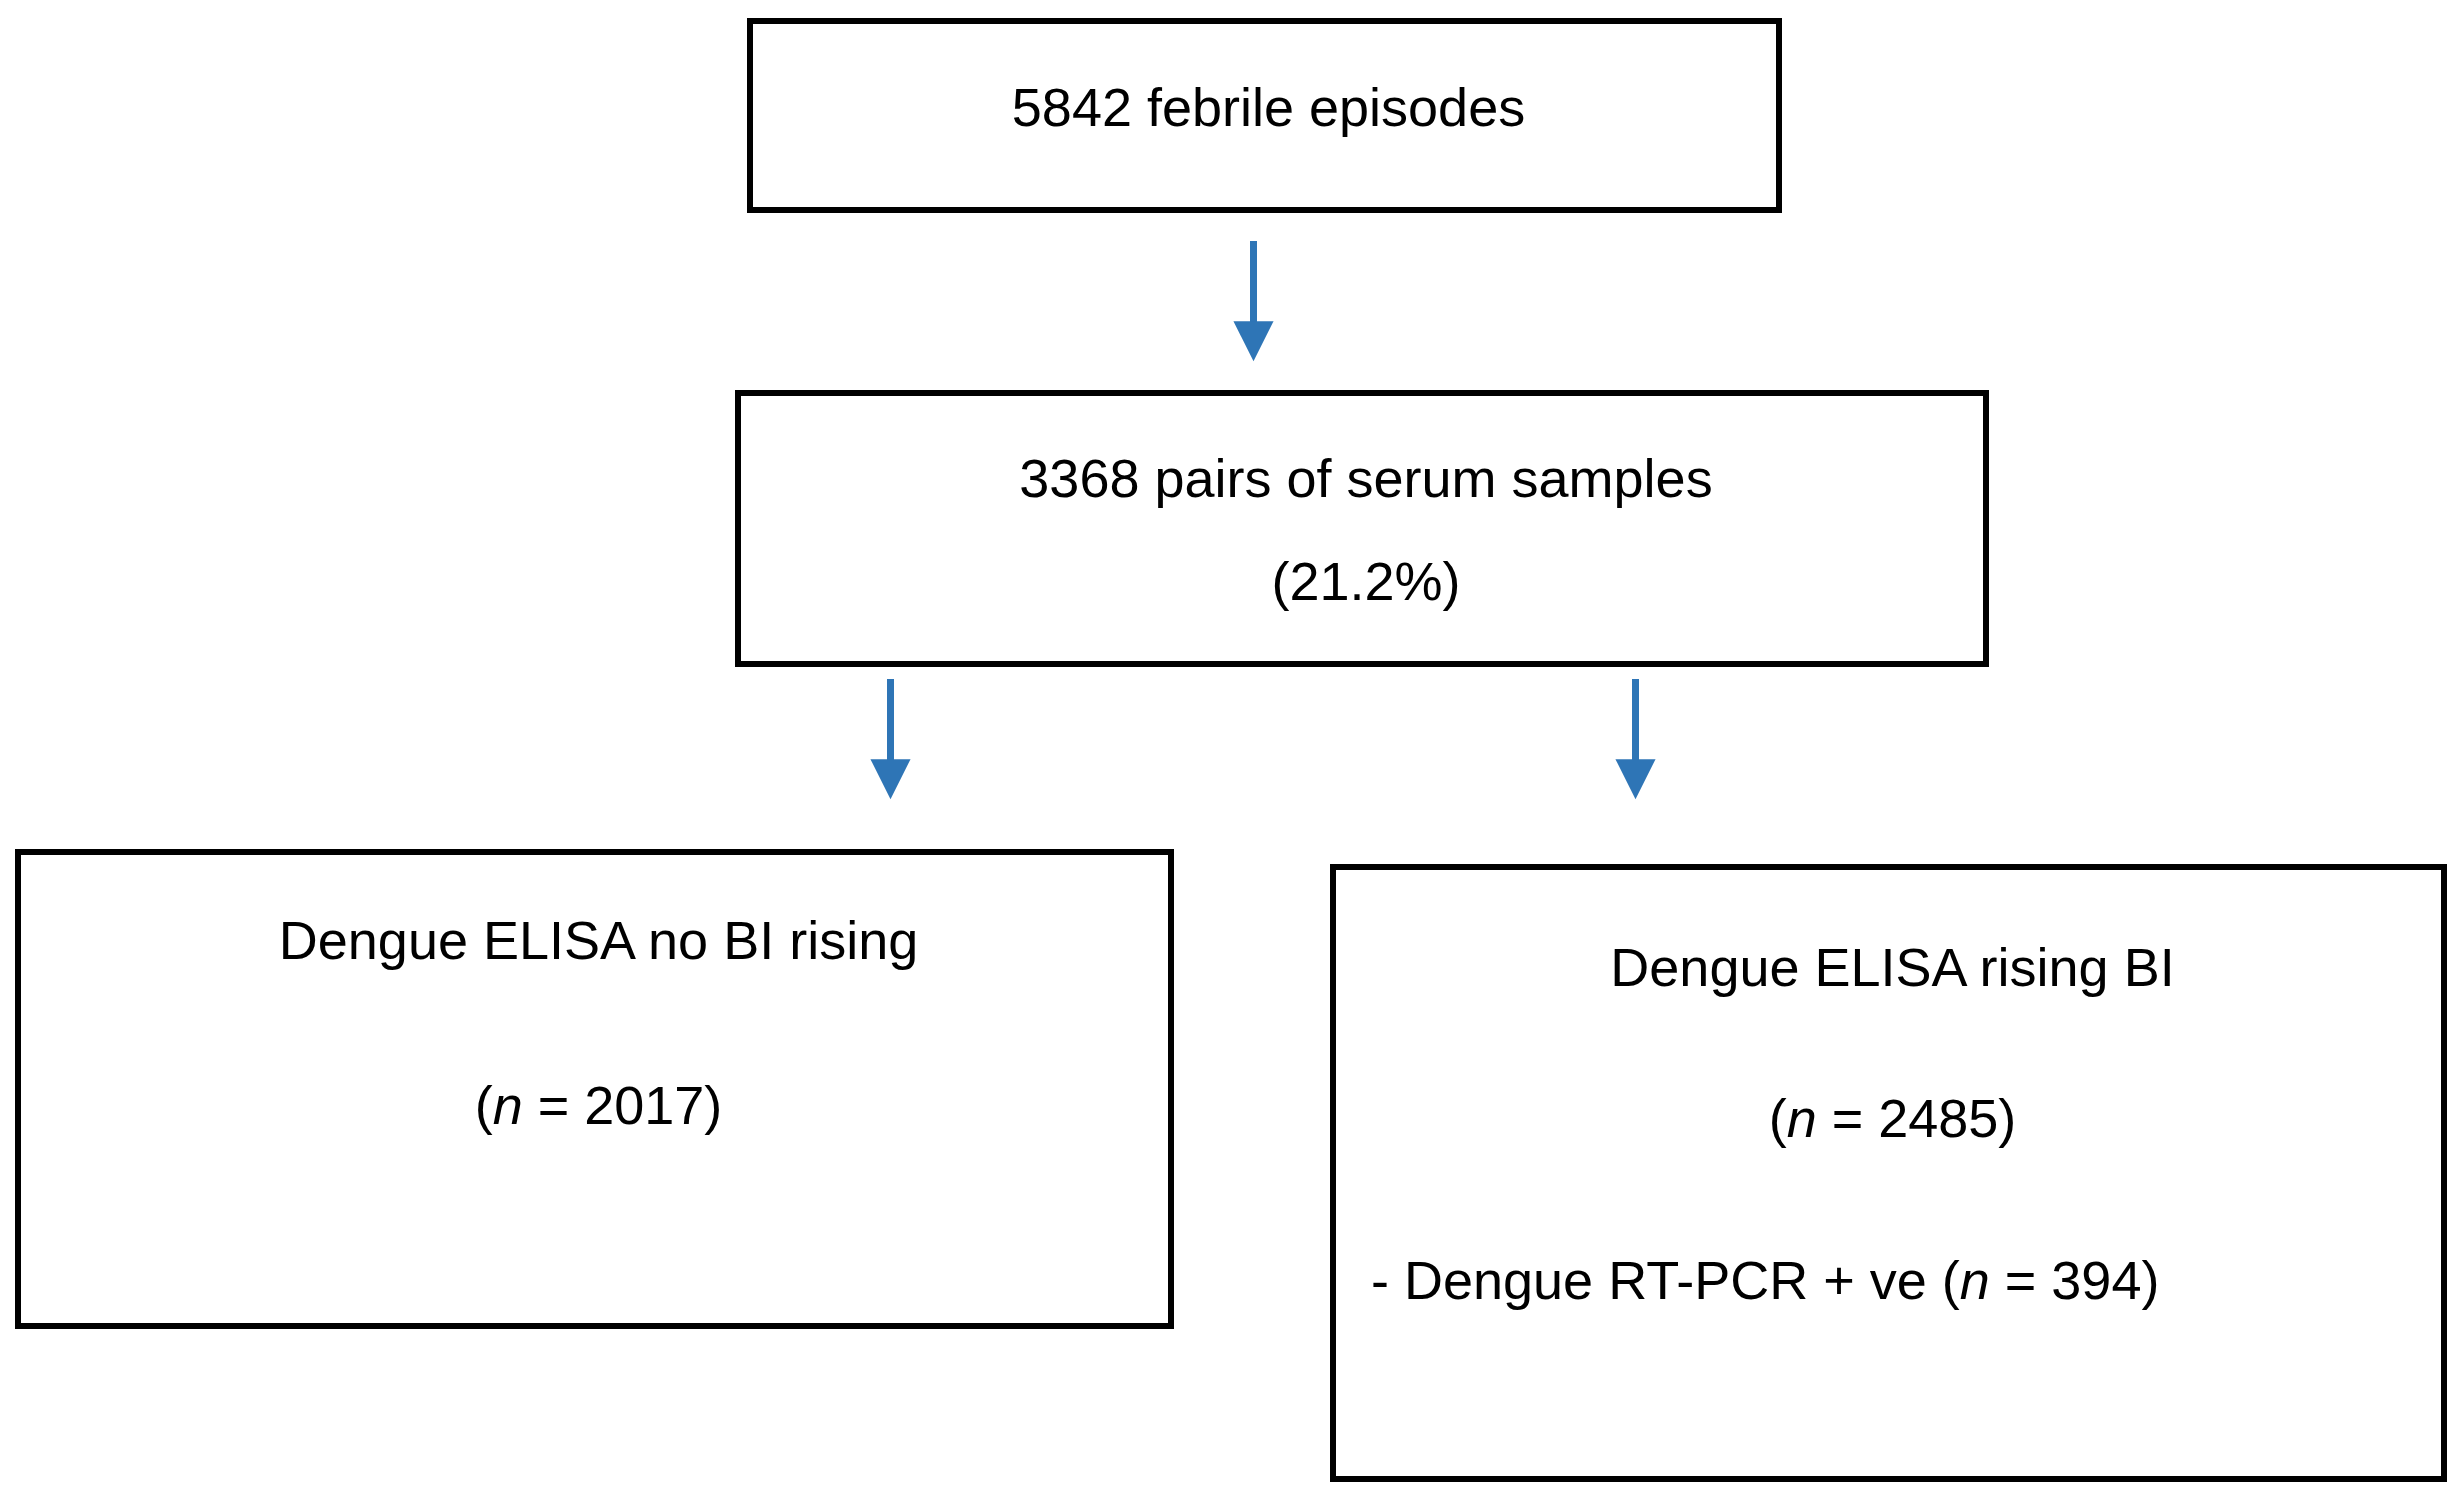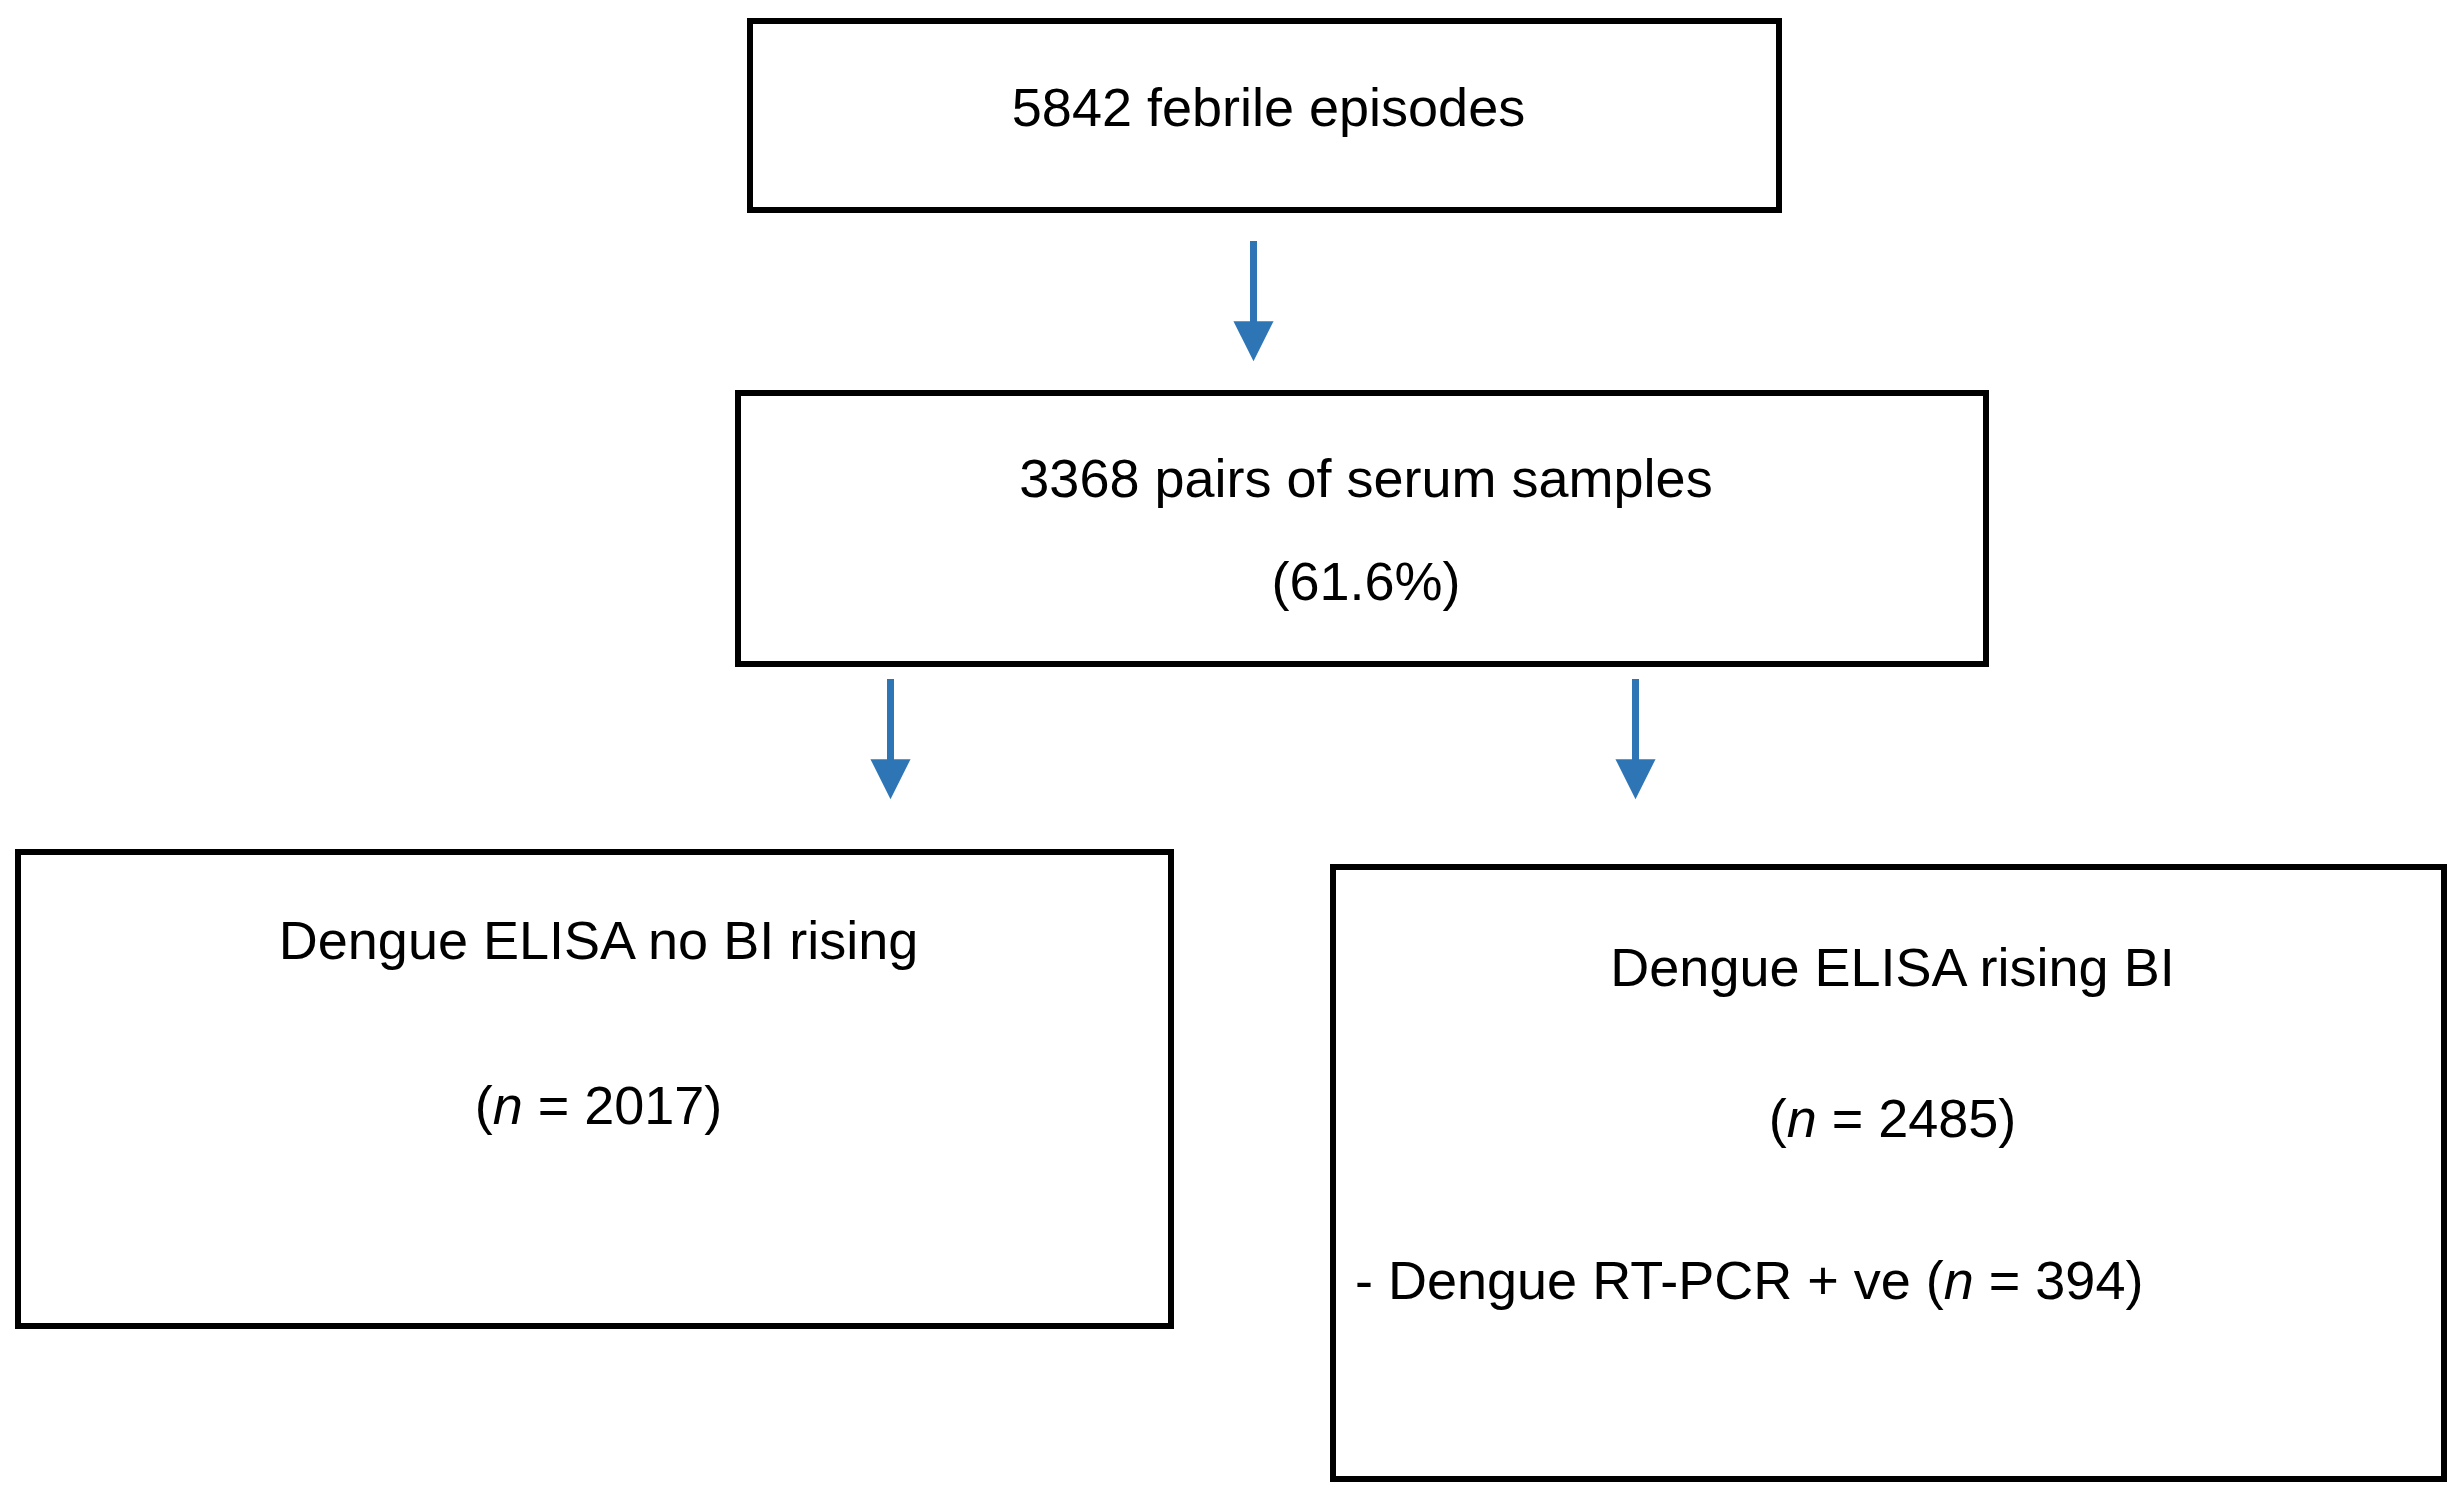--- a/index.html
+++ b/index.html
@@ -30,21 +30,21 @@
   .box4 { left: 1330px; top: 864px; width: 1117px; height: 618px; }
   .line {
     position: absolute;
     left: 0; right: 0;
     text-align: center;
     font-size: 54px;
     line-height: 63px;
     white-space: nowrap;
     padding-left: 8px;
   }
-  .line.left { text-align: left; padding-left: 19px; }
+  .line.left { text-align: left; padding-left: 35px; }
   .var { font-style: italic; }
   
   .box1 .t1 { top: 52px; }
   .box2 .t1 { top: 51px; }
   .box2 .t2 { top: 154px; }
   .box3 .t1 { top: 54px; }
   .box3 .t2 { top: 219px; }
   .box4 .t1 { top: 66px; }
   .box4 .t2 { top: 217px; }
   .box4 .t3 { top: 379px; }
@@ -62,21 +62,21 @@
     <div class="line t1">5842 febrile episodes</div>
   </div>
 
   <svg class="arrow" style="left:1229px; top:241px;" width="49" height="122" viewBox="0 0 56 140">
     <line x1="28" y1="0" x2="28" y2="98"></line>
     <polygon points="5,92 51,92 28,138"></polygon>
   </svg>
 
   <div class="box box2">
     <div class="line t1">3368 pairs of serum samples</div>
-    <div class="line t2">(61.6%)</div>
+    <div class="line t2">(21.2%)</div>
   </div>
 
   <svg class="arrow" style="left:866px; top:679px;" width="49" height="122" viewBox="0 0 56 140">
     <line x1="28" y1="0" x2="28" y2="98"></line>
     <polygon points="5,92 51,92 28,138"></polygon>
   </svg>
 
   <svg class="arrow" style="left:1611px; top:679px;" width="49" height="122" viewBox="0 0 56 140">
     <line x1="28" y1="0" x2="28" y2="98"></line>
     <polygon points="5,92 51,92 28,138"></polygon>

